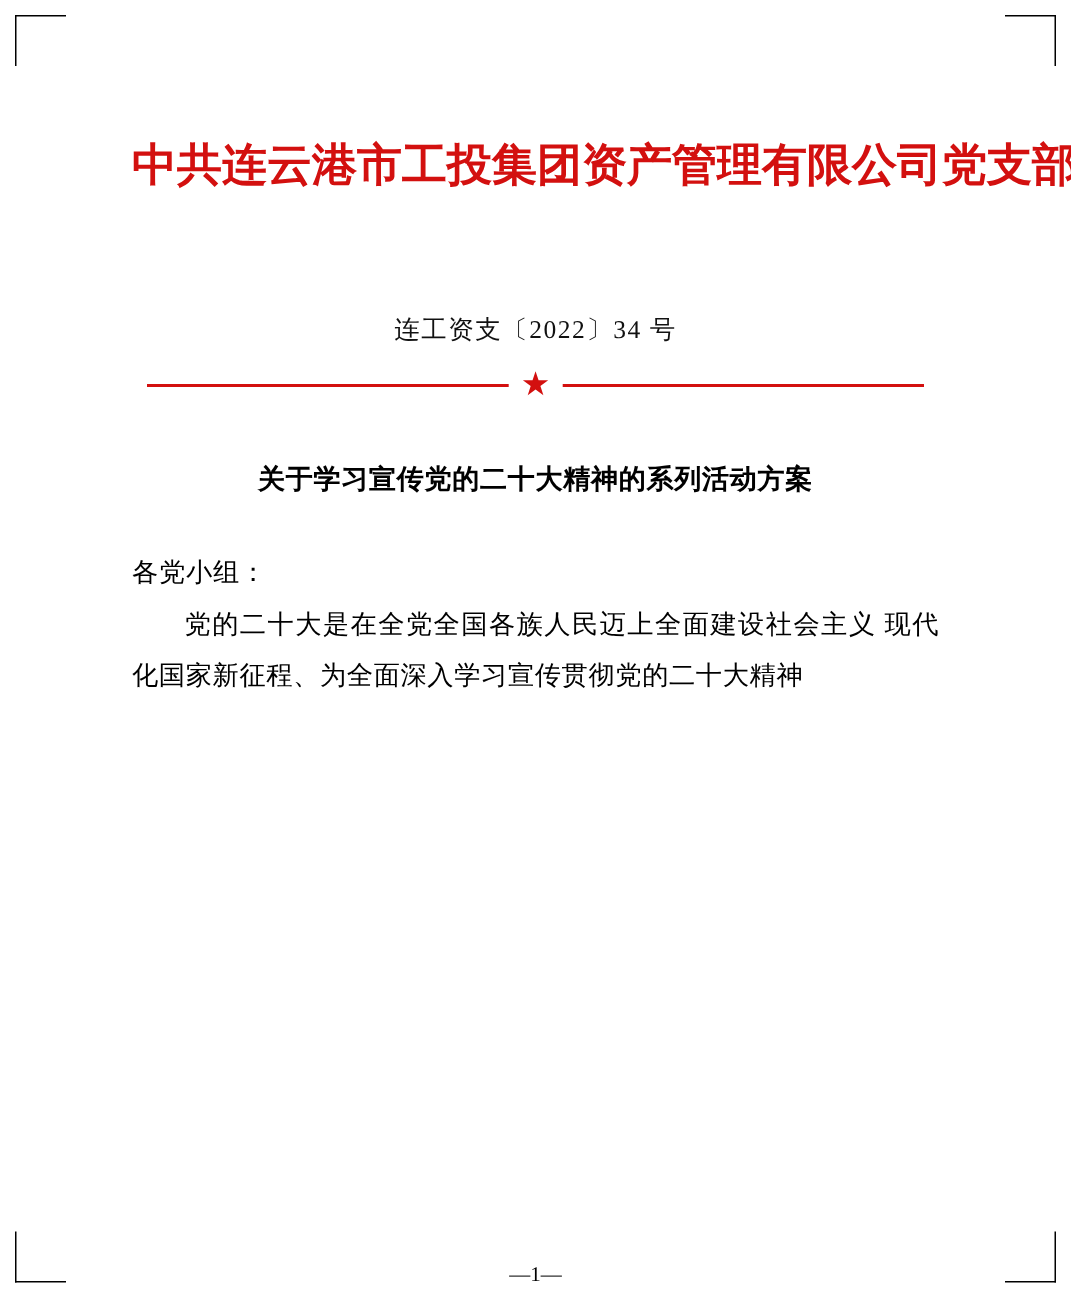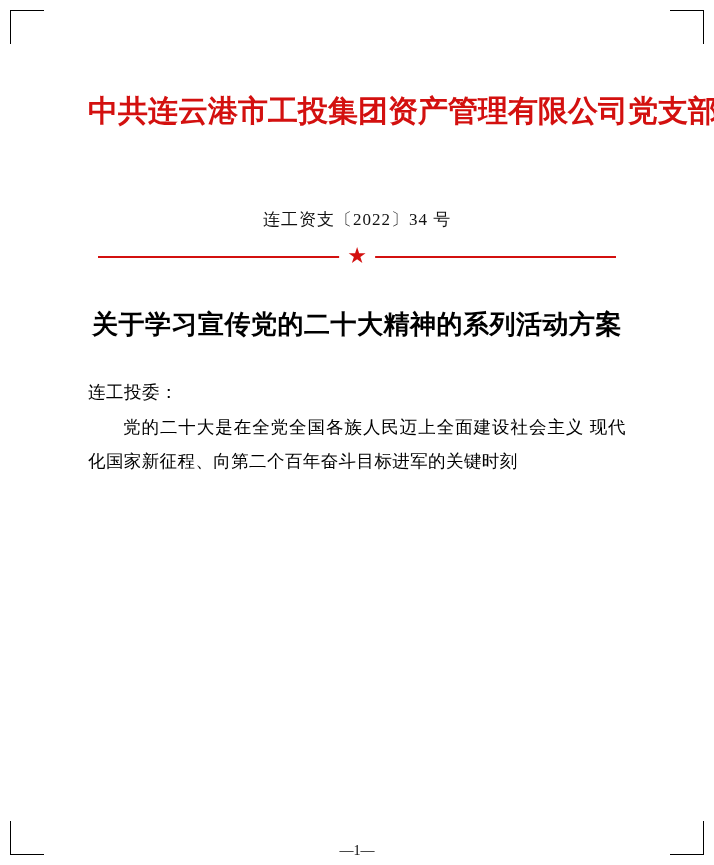--- a/index.html
+++ b/index.html
@@ -78,21 +78,21 @@
     color: #d3100f;
     font-size: 22px;
     line-height: 20px;
     background: #ffffff;
     padding: 0 8px;
   }
 
   .subject {
     margin-top: 40px;
     text-align: center;
-    font-size: 26px;
+    font-size: 18px;
     font-weight: bold;
     color: #000;
     letter-spacing: 0.5px;
   }
 
   .salutation {
     margin-top: 38px;
     font-size: 17.5px;
     color: #000;
     letter-spacing: 0.5px;
@@ -152,23 +152,23 @@
 
     <div class="doc-number">连工资支〔2022〕34 号</div>
 
     <div class="redline-wrap">
       <div class="redline"></div>
       <div class="redstar">★</div>
     </div>
 
     <div class="subject">关于学习宣传党的二十大精神的系列活动方案</div>
 
-    <div class="salutation">连工投委：</div>
+    <div class="salutation">各党小组：</div>
 
 
 
-    <div class="para last">党的二十大是在全党全国各族人民迈上全面建设社会主义 现代化国家新征程、向第二个百年奋斗目标进军的关键时刻</div>
+    <div class="para last">党的二十大是在全党全国各族人民迈上全面建设社会主义 现代化国家新征程、为全面深入学习宣传贯彻党的二十大精神</div>
 
   </div>
 
   <div class="page-number">—1—</div>
 
 </div>
 
 </body></html>

